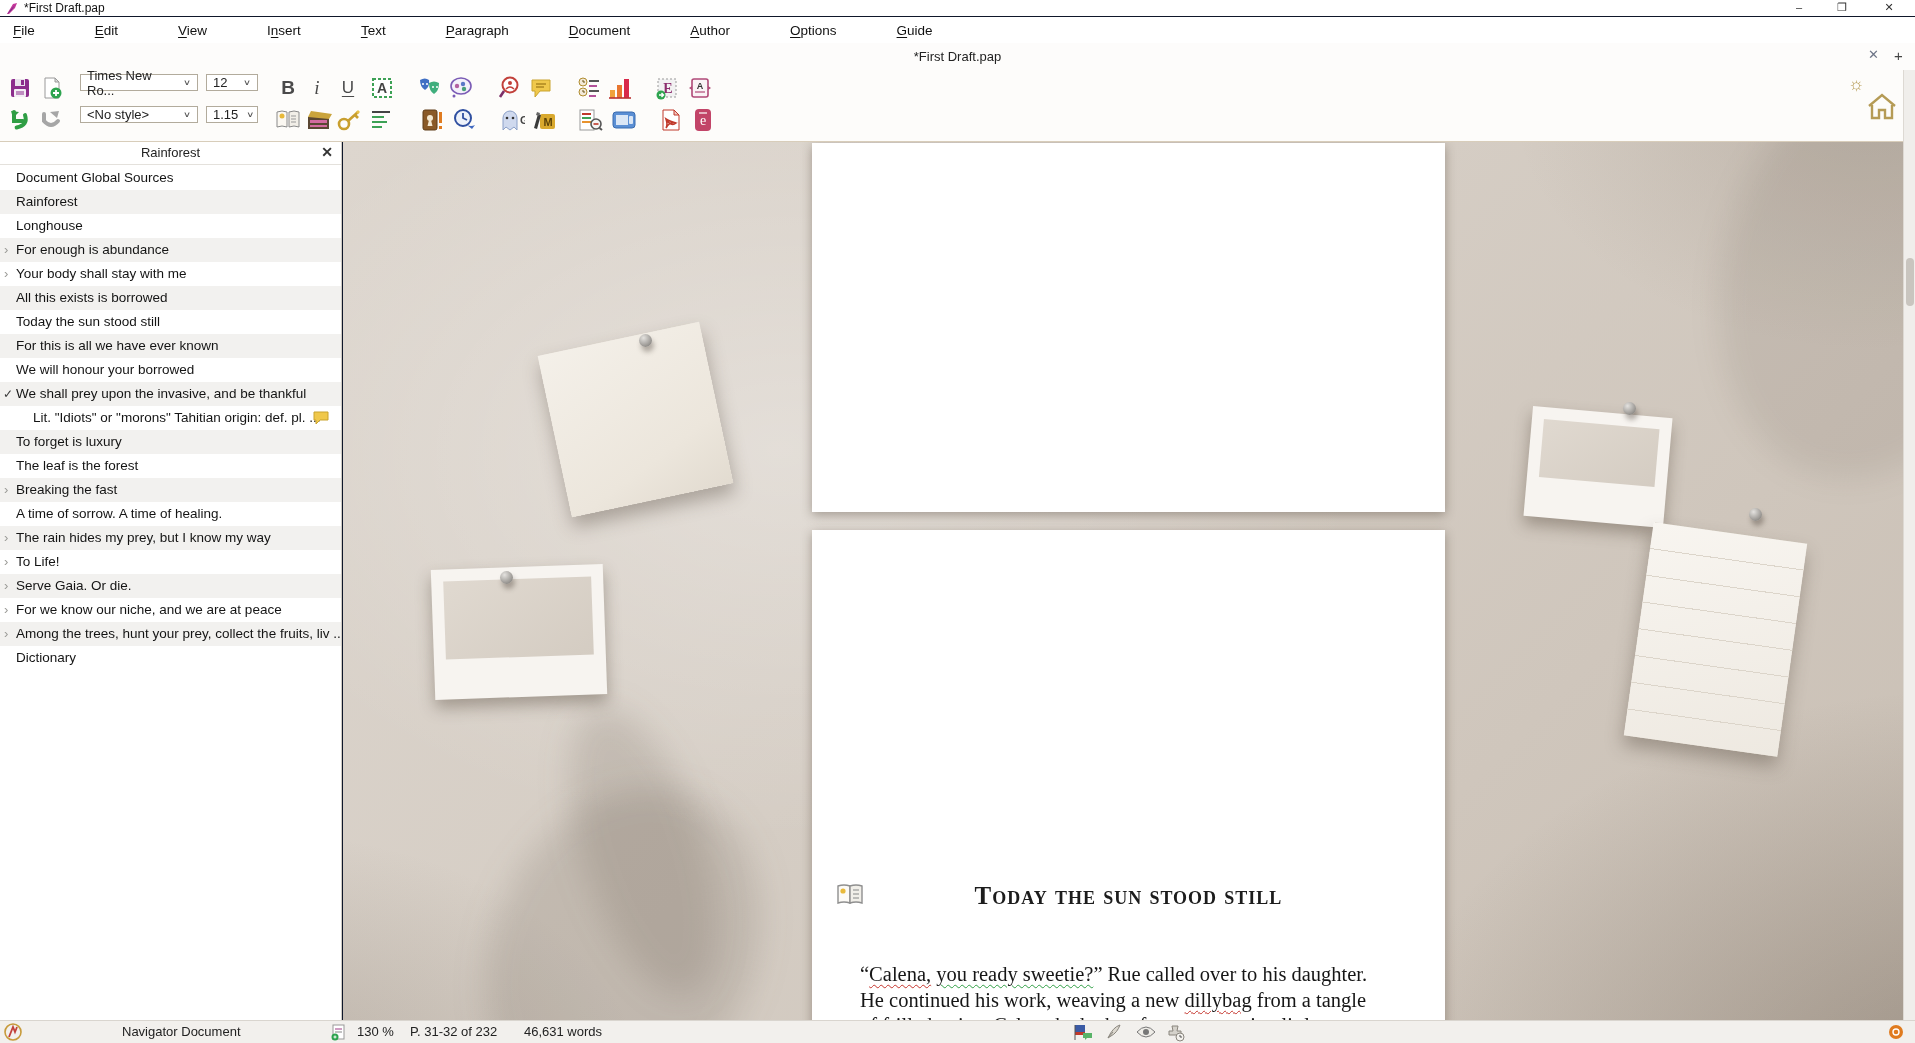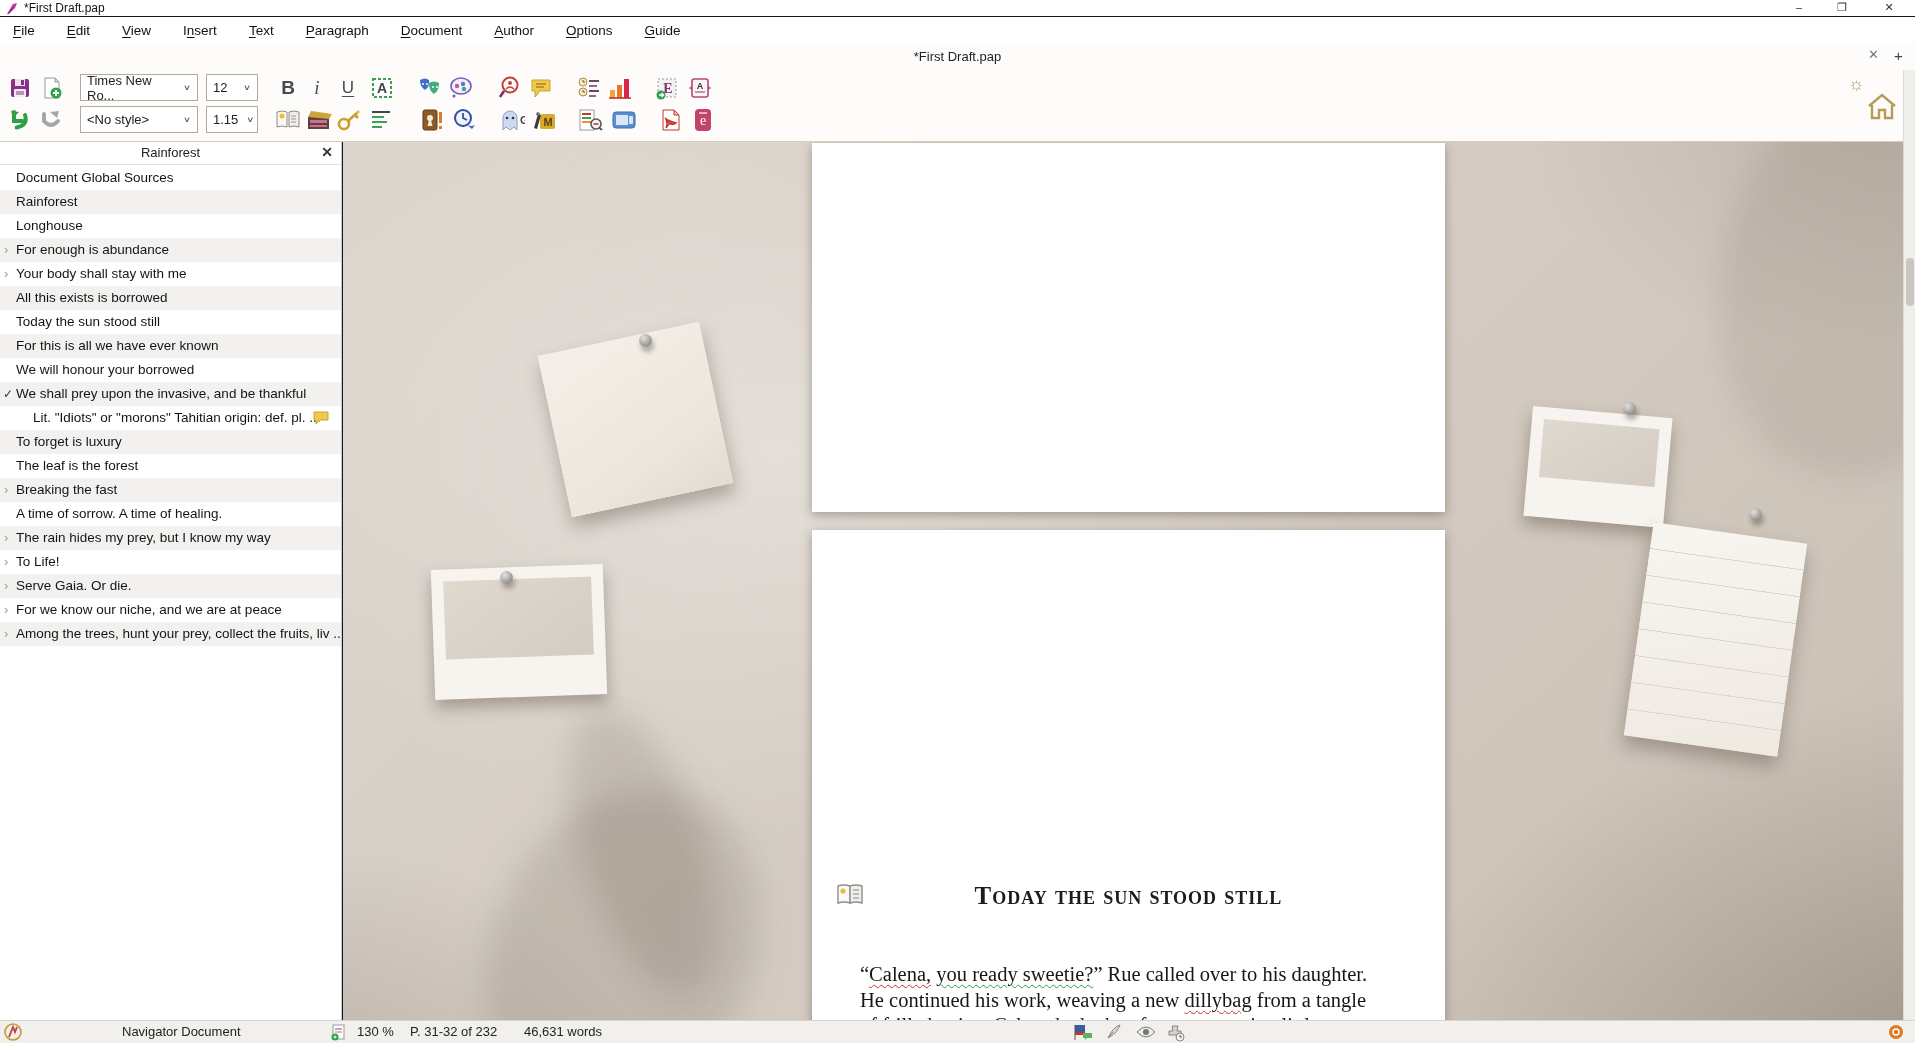--- a/index.html
+++ b/index.html
@@ -8,35 +8,35 @@
     position:relative; width:1915px; height:1043px; overflow:hidden;
     background:#0f172a; font-family:"Liberation Sans", sans-serif; color:#1a1a1a;
   }
   
   #titlebar { position:absolute; left:0; top:0; width:1915px; height:16px; background:#fff; }
   #app-icon { position:absolute; left:6px; top:2px; }
   #title-text { position:absolute; left:24px; top:1px; font-size:12px; color:#111; }
   .winbtn { position:absolute; top:0; width:34px; height:16px; text-align:center; font-size:11px; line-height:15px; color:#333; cursor:default; }
   #btn-min {left:1782px;} #btn-restore {left:1825px;} #btn-close {left:1872px;}
   
-  #menubar { position:absolute; left:0; top:17px; width:1915px; height:26px; background:#fff; display:flex; align-items:center; }
+  #menubar { position:absolute; left:0; top:17px; width:1915px; height:26px; background:#fff; display:flex; align-items:center;gap:28px; }
   .menu-item { font-size:13.5px; color:#111; padding:4px 0; margin-left:32px; }
   .menu-item:first-child { margin-left:13px; }
   .menu-item u { text-decoration:underline; text-underline-offset:2px; }
   
   #tabbar { position:absolute; left:0; top:43px; width:1915px; height:27px; background:#fdfcfb; }
   #tab-title { position:absolute; left:0; right:0; top:6px; text-align:center; font-size:13px; color:#222; }
   #tab-close { position:absolute; left:1868px; top:4px; font-size:13px; color:#6d7486; }
   #tab-add { position:absolute; left:1894px; top:4px; font-size:15px; color:#444; }
   
   #toolbar { position:absolute; left:0; top:70px; width:1915px; height:72px; background:#fdfcfa; border-bottom:1px solid #d8cdba; }
   .tb-row { position:absolute; left:0; width:760px; height:36px; }
   #tb-row1 { top:0; } #tb-row2 { top:32px;text-decoration:underline; }
   .tb-btn { position:absolute; top:4px; width:28px; height:28px; display:flex; align-items:center; justify-content:center; border-radius:3px; }
-  .tb-select { position:absolute; top:4px; height:27px; background:#fff; border:1px solid #b2ab9c; font-size:13px; color:#222;
+  .tb-select { position:absolute; top:4px; height:17px; background:#fff; border:1px solid #b2ab9c; font-size:13px; color:#222;
     display:flex; align-items:center; padding:0 6px; justify-content:space-between; }
   .tb-select .chev { color:#555; font-size:11px; margin-left:8px; transform:scaleY(0.7); }
   .glyph-b { font-weight:bold; font-size:19px; color:#4a4a4a; }
   .glyph-i { font-family:"Liberation Serif",serif; font-style:italic; font-size:19px; color:#4a4a4a; }
   .glyph-u { font-size:17px; color:#4a4a4a; text-decoration:underline; text-underline-offset:3px; }
   
   #sun-icon { position:absolute; left:1848px; top:74px; color:#b59b55; font-size:18px; }
   #home-icon { position:absolute; left:1864px; top:90px; }
   
   #navigator { position:absolute; left:0; top:142px; width:342px; height:878px; background:#fff; border-right:1px solid #cfcbc4; }
@@ -444,20 +444,23 @@
           <span class="nav-chevron">›</span>
           <span class="nav-label">Serve Gaia. Or die.</span>
         </div>
         <div class="nav-item">
           <span class="nav-chevron">›</span>
           <span class="nav-label">For we know our niche, and we are at peace</span>
         </div>
         <div class="nav-item">
           <span class="nav-chevron">›</span>
           <span class="nav-label">Among the trees, hunt your prey, collect the fruits, liv ...</span>
+        </div>
+        <div class="nav-item">
+          <span class="nav-label">Dictionary</span>
         </div>
       </div>
   </div>
 
   <div id="desk">
 
     <div class="soft-shadow" style="left:150px; top:640px; width:260px; height:340px; transform:rotate(25deg);"></div>
     <div class="soft-shadow" style="left:240px; top:560px; width:120px; height:300px; transform:rotate(-18deg);"></div>
     <div class="soft-shadow" style="left:1380px; top:-80px; width:300px; height:420px; transform:rotate(15deg); opacity:.7;"></div>
 

